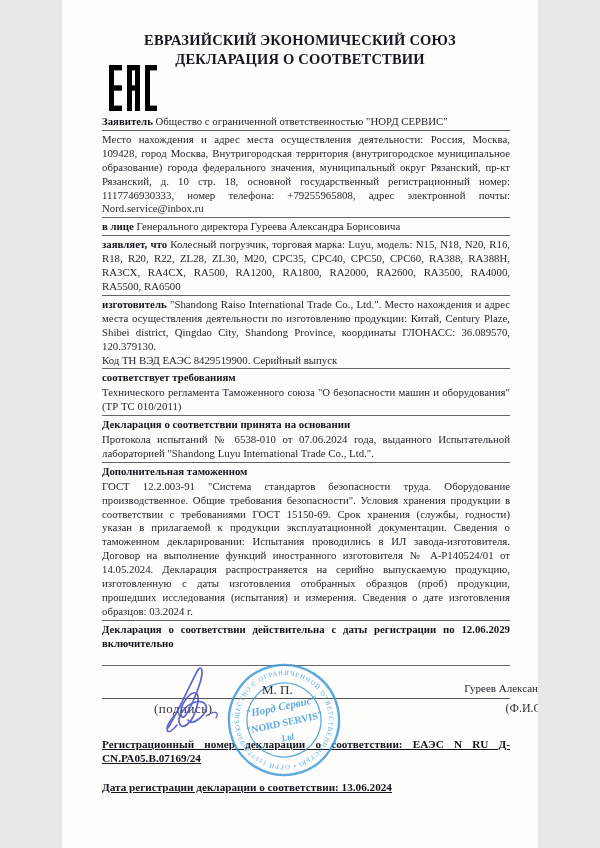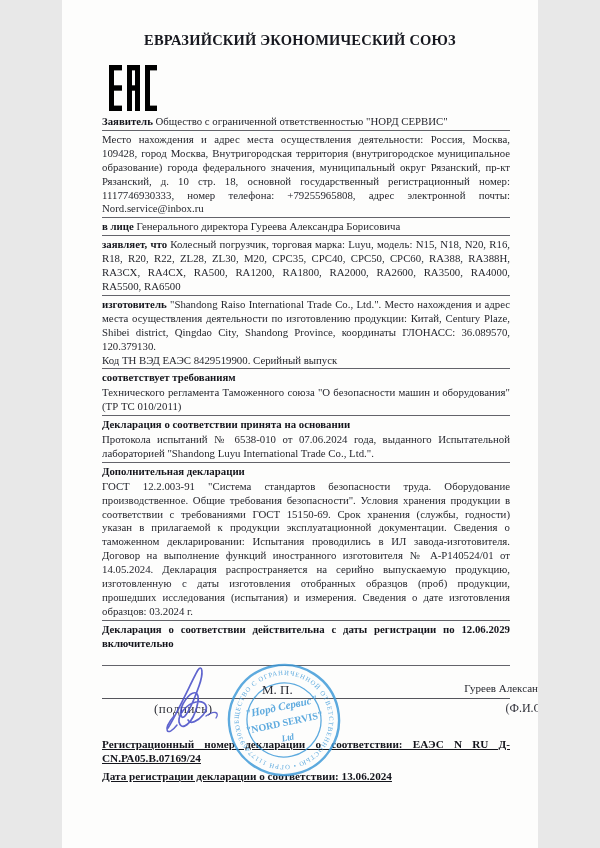--- a/index.html
+++ b/index.html
@@ -32,29 +32,30 @@
   .namewrap .cap{font-size:12px;color:#33343c;margin-top:6px;}
   .autograph{position:absolute;left:48px;top:-2px;width:92px;height:72px;z-index:3;
     stroke:var(--signature-blue,#4a50c8);opacity:.88;}
   .stamp{position:absolute;left:122px;top:-6px;width:120px;height:120px;z-index:2;
     color:var(--stamp-blue,#3b98d8);opacity:.82;transform:rotate(-12deg);
     font-family:"Liberation Serif","DejaVu Serif",serif;}
   .stamp text{fill:currentColor;}
   .mp{position:absolute;left:160px;top:17px;z-index:4;font-size:13px;color:#2a2b33;}
   
   .footline{margin-top:7px;font-weight:bold;color:#14151c;font-size:11.2px;text-decoration:underline;}
-  .footline + .footline{margin-top:5px;}
+  .footline + .footline{margin-top:16px;}
 </style>
 </head>
 <body>
 
 <div class="page">
 
   <div class="titles">
     <div>ЕВРАЗИЙСКИЙ ЭКОНОМИЧЕСКИЙ СОЮЗ</div>
+    <div>ДЕКЛАРАЦИЯ О СООТВЕТСТВИИ</div>
   </div>
 
   <div class="eac">
     <svg viewBox="0 0 48 46" aria-hidden="true">
 
       <rect x="0" y="0" width="5" height="46"></rect>
       <rect x="0" y="0" width="13" height="5.4"></rect>
       <rect x="0" y="20.3" width="13" height="5.4"></rect>
       <rect x="0" y="40.6" width="13" height="5.4"></rect>
 
@@ -374,21 +375,21 @@
     <hr class="rule">
 
     <p class="heading">соответствует требованиям</p>
     <p>Технического регламента Таможенного союза "О безопасности машин и оборудования" (ТР ТС 010/2011)</p>
     <hr class="rule">
 
     <p class="heading">Декларация о соответствии принята на основании</p>
     <p>Протокола испытаний № 6538-010 от 07.06.2024 года, выданного Испытательной лабораторией "Shandong Luyu International Trade Co., Ltd.".</p>
     <hr class="rule">
 
-    <p class="heading">Дополнительная декларации</p>
+    <p class="heading">Дополнительная таможенном</p>
     <p>ГОСТ 12.2.003-91 "Система стандартов безопасности труда. Оборудование производственное. Общие требования безопасности". Условия хранения продукции в соответствии с требованиями ГОСТ 15150-69. Срок хранения (службы, годности) указан в прилагаемой к продукции эксплуатационной документации. Сведения о таможенном декларировании: Испытания проводились в ИЛ завода-изготовителя. Договор на выполнение функций иностранного изготовителя № А-Р140524/01 от 14.05.2024. Декларация распространяется на серийно выпускаемую продукцию, изготовленную с даты изготовления отобранных образцов (проб) продукции, прошедших исследования (испытания) и измерения. Сведения о дате изготовления образцов: 03.2024 г.</p>
     <hr class="rule">
 
     <p class="validity">Декларация о соответствии действительна с даты регистрации по 12.06.2029 включительно</p>
 
     <div class="sigblock">
       <div class="sigline"></div>
 
       <svg class="autograph" viewBox="0 0 92 72" fill="none">
         <path d="M18,64 C30,44 44,12 48,6 C52,0 54,8 49,22 C42,42 33,60 31,51 C29,42 40,27 46,29 C50,31 48,44 43,53 C38,62 31,66 29,58 C28,50 37,40 46,38 C55,36 60,43 53,51 C48,57 40,61 38,56" stroke-width="1.7" stroke-linecap="round"></path>

